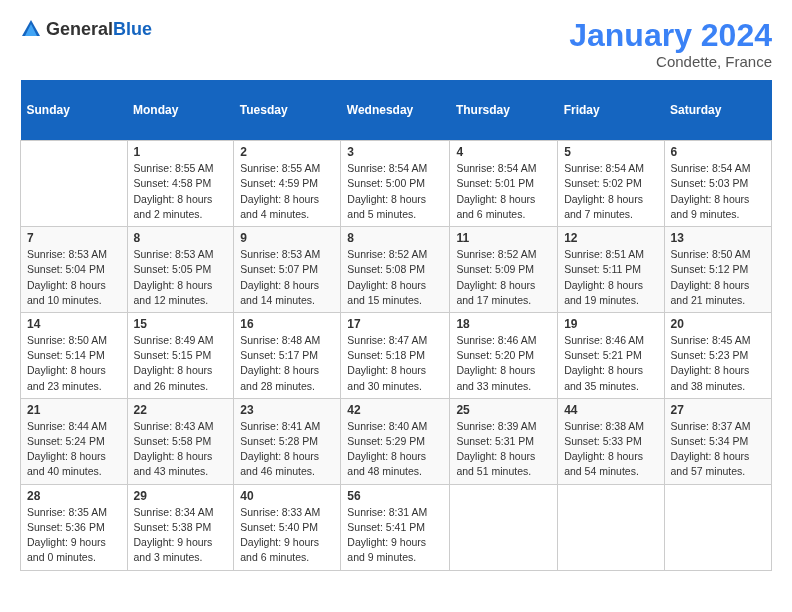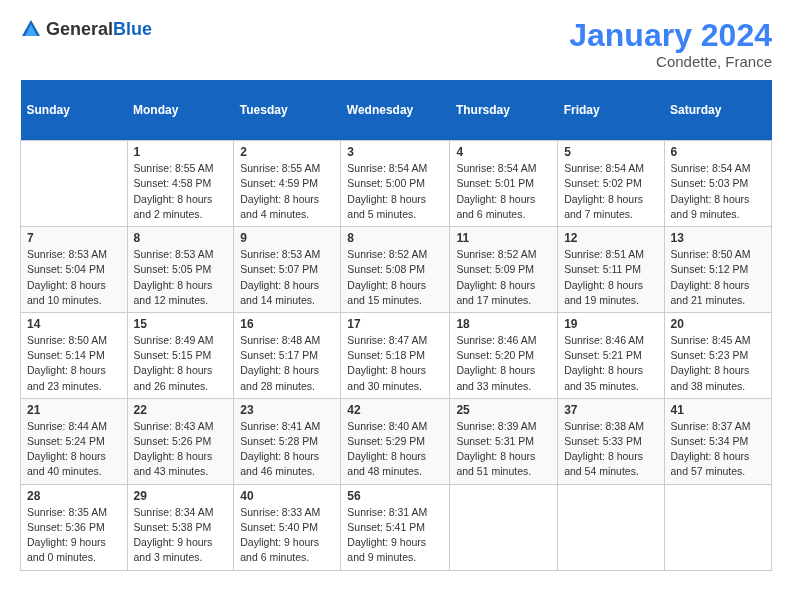--- a/index.html
+++ b/index.html
@@ -280,21 +280,21 @@
           <td>
             <span class="day-number">21</span>
             <div class="day-info">Sunrise: 8:44 AM
 Sunset: 5:24 PM
 Daylight: 8 hours
 and 40 minutes.</div>
           </td>
           <td>
             <span class="day-number">22</span>
             <div class="day-info">Sunrise: 8:43 AM
-Sunset: 5:26 PM
+Sunset: 5:58 PM
 Daylight: 8 hours
 and 43 minutes.</div>
           </td>
           <td>
             <span class="day-number">23</span>
             <div class="day-info">Sunrise: 8:41 AM
 Sunset: 5:28 PM
 Daylight: 8 hours
 and 46 minutes.</div>
           </td>
@@ -306,28 +306,28 @@
 and 48 minutes.</div>
           </td>
           <td>
             <span class="day-number">25</span>
             <div class="day-info">Sunrise: 8:39 AM
 Sunset: 5:31 PM
 Daylight: 8 hours
 and 51 minutes.</div>
           </td>
           <td>
-            <span class="day-number">37</span>
+            <span class="day-number">44</span>
             <div class="day-info">Sunrise: 8:38 AM
 Sunset: 5:33 PM
 Daylight: 8 hours
 and 54 minutes.</div>
           </td>
           <td>
-            <span class="day-number">41</span>
+            <span class="day-number">27</span>
             <div class="day-info">Sunrise: 8:37 AM
 Sunset: 5:34 PM
 Daylight: 8 hours
 and 57 minutes.</div>
           </td>
         </tr>
         <tr>
           <td>
             <span class="day-number">28</span>
             <div class="day-info">Sunrise: 8:35 AM

